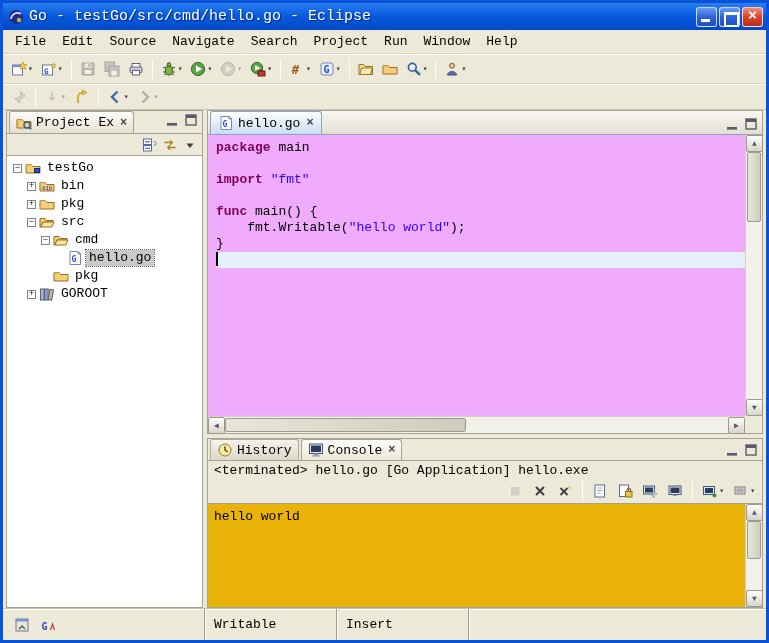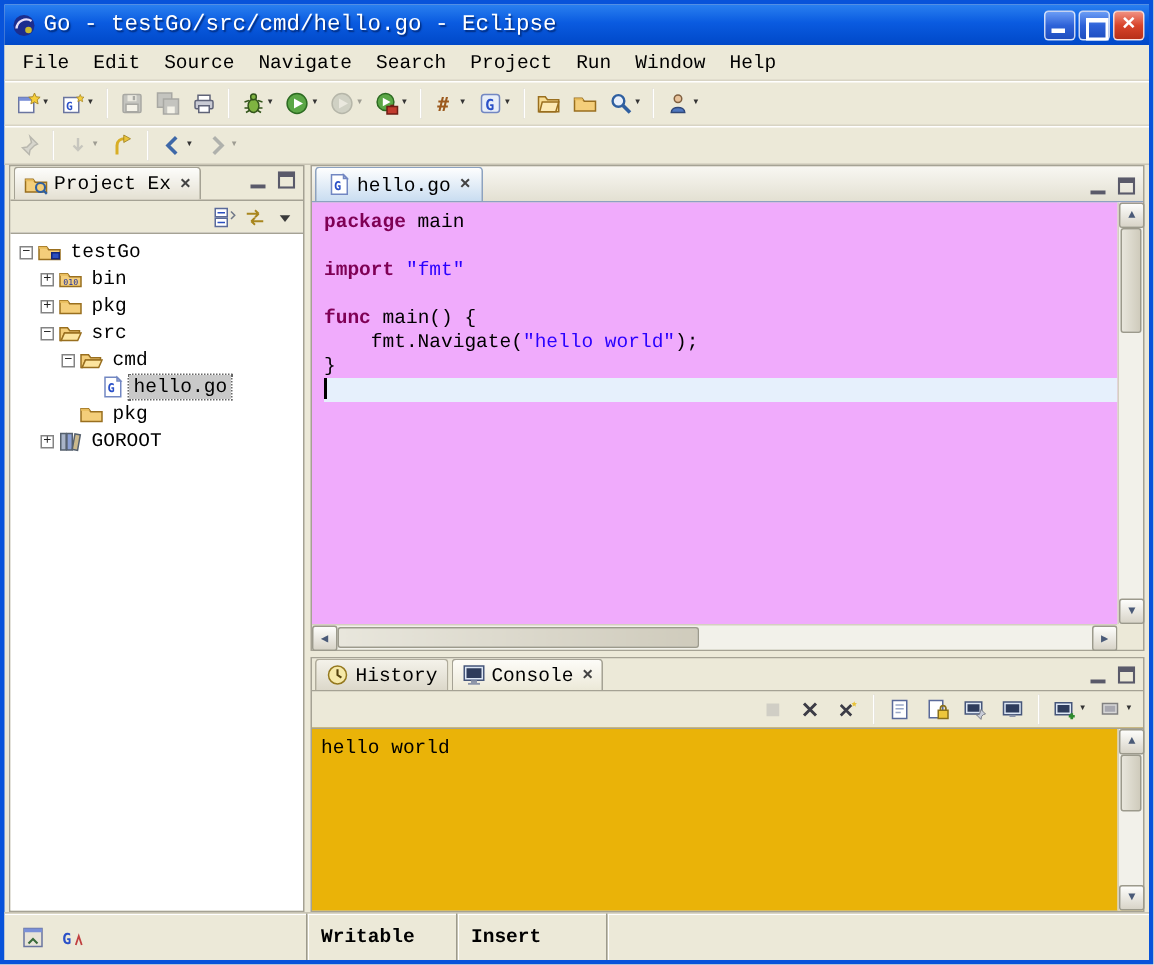--- a/index.html
+++ b/index.html
@@ -96,21 +96,21 @@
   .ctab.active{background:linear-gradient(#FDFCF8,#ECE9D8);border-color:#A5A294;}
   .console-status{height:18px;flex:0 0 18px;display:flex;align-items:center;padding:0 6px;background:#ECE9D8;white-space:nowrap;overflow:hidden;}
   .console-tbrow{height:24px;flex:0 0 24px;display:flex;align-items:center;justify-content:flex-end;gap:1px;padding:0 3px;background:#ECE9D8;}
   .console-body{flex:1;display:flex;min-height:0;background:#eab308;border-top:1px solid #A5A294;}
   .cout{flex:1;padding:5px 6px;white-space:pre;overflow:hidden;}
 
   
   .bottombar{height:32px;flex:0 0 32px;display:flex;align-items:stretch;border-top:1px solid #C8C4B4;box-shadow:inset 0 1px 0 #fff;background:#ECE9D8;}
   .trim{flex:0 0 201px;display:flex;align-items:center;gap:4px;padding-left:8px;}
   .trimbtn{width:22px;height:22px;display:inline-flex;align-items:center;justify-content:center;border:1px solid transparent;}
-  .scell{display:flex;align-items:center;padding-left:9px;border-left:1px solid #9C9A8C;box-shadow:inset 1px 0 0 #fff;width:100px;font-weight:bold;}
+  .scell{display:flex;align-items:center;padding-left:9px;border-left:1px solid #9C9A8C;box-shadow:inset 1px 0 0 #fff;width:132px;}
   .scell-rest{flex:1;border-left:1px solid #9C9A8C;box-shadow:inset 1px 0 0 #fff;}
 </style>
 </head>
 <body>
 
 <div class="window">
 
   <div class="titlebar">
     <span class="app-icon" id="app-icon">
         <svg width="16" height="16" viewBox="0 0 16 16" xmlns="http://www.w3.org/2000/svg">
@@ -513,21 +513,21 @@
               </span>
             </span>
         </div>
         <div class="editor-body">
           <div class="code" id="code">
               <div class="cline"><span class="tok-keyword">package</span><span class="tok-plain"> main</span></div>
               <div class="cline"></div>
               <div class="cline"><span class="tok-keyword">import</span><span class="tok-plain"> </span><span class="tok-string">"fmt"</span></div>
               <div class="cline"></div>
               <div class="cline"><span class="tok-keyword">func</span><span class="tok-plain"> main() {</span></div>
-              <div class="cline"><span class="tok-plain">    fmt.Navigate(</span><span class="tok-string">"hello world"</span><span class="tok-plain">);</span></div>
+              <div class="cline"><span class="tok-plain">    fmt.Writable(</span><span class="tok-string">"hello world"</span><span class="tok-plain">);</span></div>
               <div class="cline"><span class="tok-plain">}</span></div>
               <div class="cline cur"><span class="caret-bar"></span></div>
             </div>
           <div class="vscroll">
             <div class="sb-btn">▲</div>
             <div class="sb-track">
               <div class="sb-thumb" style="top:0;height:70px;"></div>
             </div>
             <div class="sb-btn">▼</div>
           </div>
@@ -580,20 +580,21 @@
               <span class="hbtn">
                 <span class="icon">
                   <svg width="16" height="16" viewBox="0 0 16 16" xmlns="http://www.w3.org/2000/svg">
                     <rect x="3" y="3" width="10" height="10" fill="none" stroke="#5A5A6A" stroke-width="1.4"></rect>
                     <rect x="3" y="3" width="10" height="3" fill="#5A5A6A"></rect>
                   </svg>
                 </span>
               </span>
             </span>
           </div>
+        <div class="console-status">&lt;terminated&gt; hello.go [Go Application] hello.exe</div>
         <div class="console-tbrow" id="console-toolbar">
             <span class="tbtn dis">
               <span class="icon">
                 <svg width="16" height="16" viewBox="0 0 16 16" xmlns="http://www.w3.org/2000/svg">
                   <rect x="4" y="4" width="8.5" height="8.5" fill="#ABABAB"></rect>
                 </svg>
               </span>
             </span>
             <span class="tbtn">
               <span class="icon">

